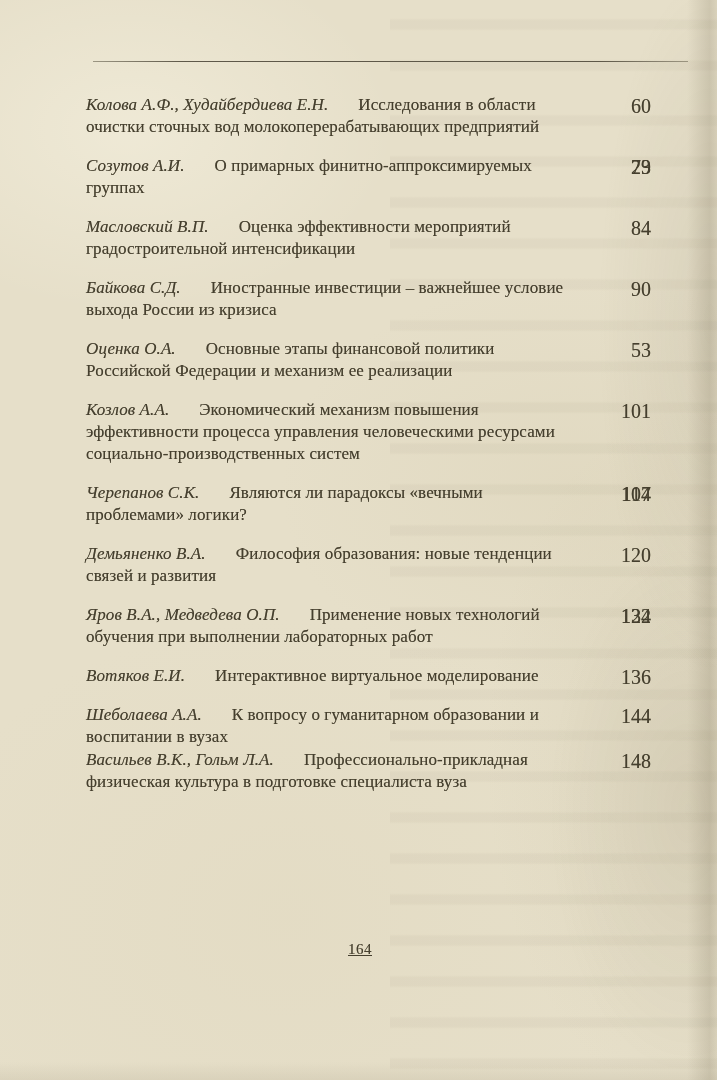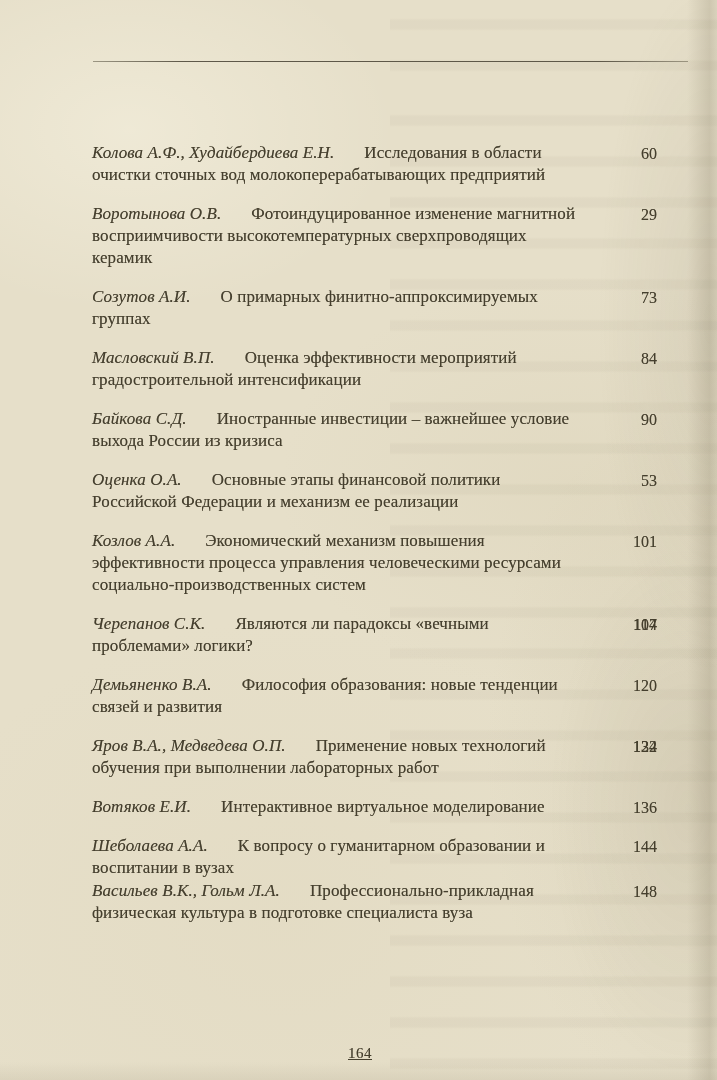--- a/index.html
+++ b/index.html
@@ -60,24 +60,23 @@
     position: absolute;
     left: 93px;
     top: 61px;
     width: 595px;
     height: 1px;
     background: linear-gradient(to right, rgba(90,84,66,0.55), rgba(70,64,50,0.85) 15%, rgba(70,64,50,0.85) 85%, rgba(90,84,66,0.50));
   }
 
   .toc {
     position: absolute;
-    left: 92px;
+    left: 86px;
     top: 94px;
     width: 565px;
-    margin-top: 48px;
   }
 
   .entry {
     position: relative;
     margin-bottom: 17px;
   }
   
   .entry:nth-child(14) { margin-bottom: 1px; }
 
   .entry-text {
@@ -90,28 +89,28 @@
 
   .authors {
     font-style: italic;
     margin-right: 30px;
   }
 
   .pagenum {
     position: absolute;
     top: 1px;
     right: 0;
-    font-size: 16px;
+    font-size: 20px;
     line-height: 22px;
     text-shadow: 0 0 0.4px rgba(69,63,46,0.55);
   }
 
   .footer {
     position: absolute;
-    top: 1045px;
+    top: 941px;
     left: 60px;
     width: 600px;
     text-align: center;
     font-size: 15px;
     letter-spacing: 0.5px;
     text-shadow: 0 0 0.4px rgba(69,63,46,0.5);
     text-decoration: underline;
   }
 </style>
 </head>
@@ -122,23 +121,20 @@
 
 <div class="toc">
   <div class="entry">
     <div class="entry-text">
       <span class="authors">Колова А.Ф., Худайбердиева Е.Н.</span><span class="title">Исследования в области очистки сточных вод молокоперерабатывающих предприятий</span>
     </div>
     <span class="pagenum">60</span>
   </div>
 
   <div class="entry">
-    <div class="entry-text">
-      <span class="authors">Воротынова О.В.</span><span class="title">Фотоиндуцированное изменение магнитной восприимчивости высокотемпературных сверхпроводящих керамик</span>
-    </div>
     <span class="pagenum">29</span>
   </div>
 
   <div class="entry">
     <div class="entry-text">
       <span class="authors">Созутов А.И.</span><span class="title">О примарных финитно-аппроксимируемых группах</span>
     </div>
     <span class="pagenum">73</span>
   </div>
 

